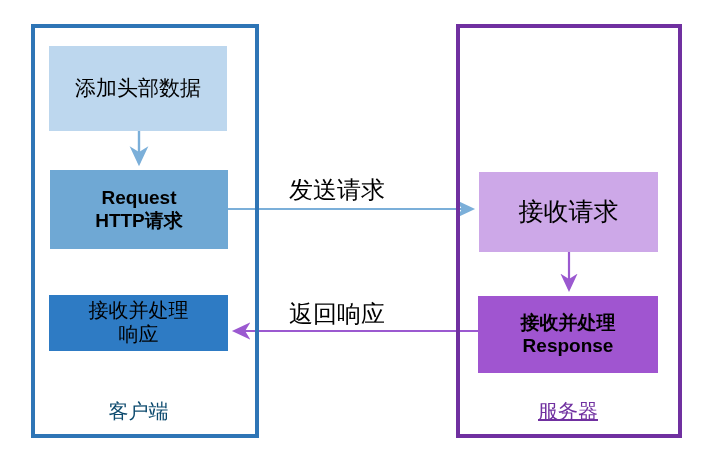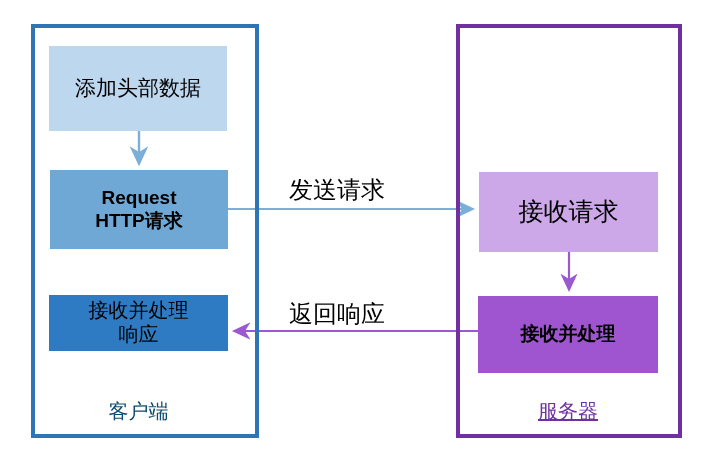--- a/index.html
+++ b/index.html
@@ -105,20 +105,21 @@
   <div class="zone-label" id="label-client">客户端</div>
 
   <div class="container" id="server-container"></div>
 
   <div class="box" id="box-receive-request">
     <span class="ln">接收请求</span>
   </div>
 
   <div class="box" id="box-generate-response">
     <span class="ln">接收并处理</span>
+    <span class="ln">Response</span>
   </div>
 
   <div class="zone-label" id="label-server">服务器</div>
 
   <div class="edge-label" id="label-send-request">发送请求</div>
 
   <div class="edge-label" id="label-return-response">返回响应</div>
 
 </div>
 

